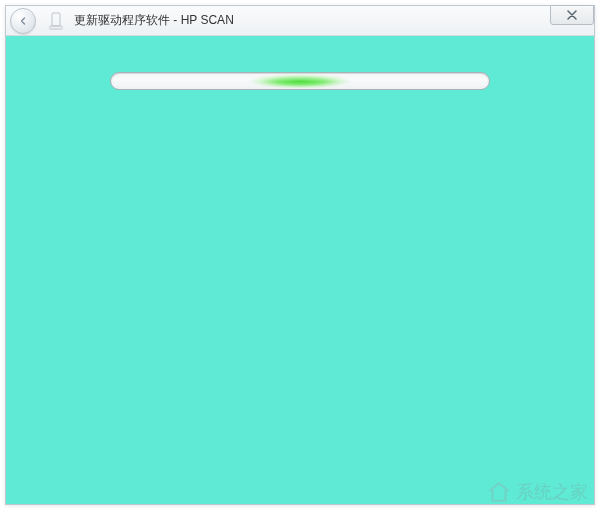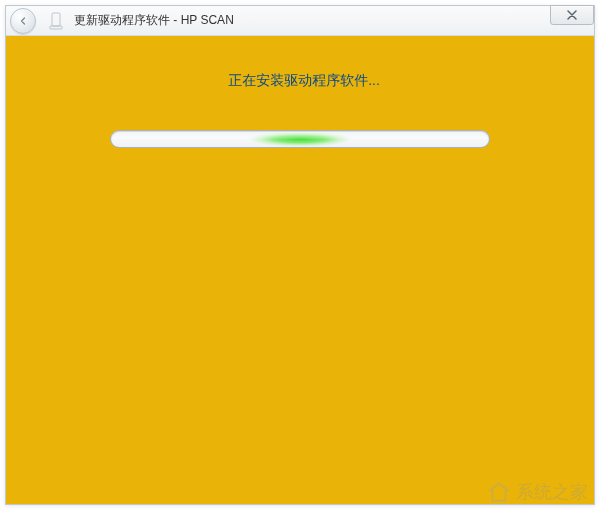--- a/index.html
+++ b/index.html
@@ -13,25 +13,24 @@
       width: 600px;
       height: 515px;
       overflow: hidden;
       position: relative;
     }
     .window {
       width: 590px;
       height: 500px;
       margin: 5px;
       border: 1px solid #c0c8d0;
-      background: #eab308;
+      background: #5eead4;
       box-shadow: 0 1px 4px rgba(0,0,0,0.1);
       display: flex;
       flex-direction: column;
-      text-align: center;
     }
     .title-bar {
       height: 30px;
       background: linear-gradient(to bottom, #fafbfc, #eef1f4);
       border-bottom: 1px solid #d6dbe0;
       display: flex;
       align-items: center;
       padding: 0 4px;
       position: relative;
     }
@@ -167,21 +166,20 @@
     </div>
     <div class="window-title">更新驱动程序软件 - HP SCAN</div>
     <div class="close-button">
       <svg viewBox="0 0 12 10">
         <path d="M2 1 L10 9 M10 1 L2 9" stroke="#5a6570" stroke-width="1.5" stroke-linecap="round"></path>
       </svg>
     </div>
   </div>
 
   <div class="content">
-    <div class="status-text">正在安装驱动程序软件...</div>
     <div class="progress-container">
       <div class="progress-bar">
         <div class="progress-glow"></div>
         <div class="progress-highlight"></div>
       </div>
     </div>
   </div>
 </div>
 
 <div class="watermark">

